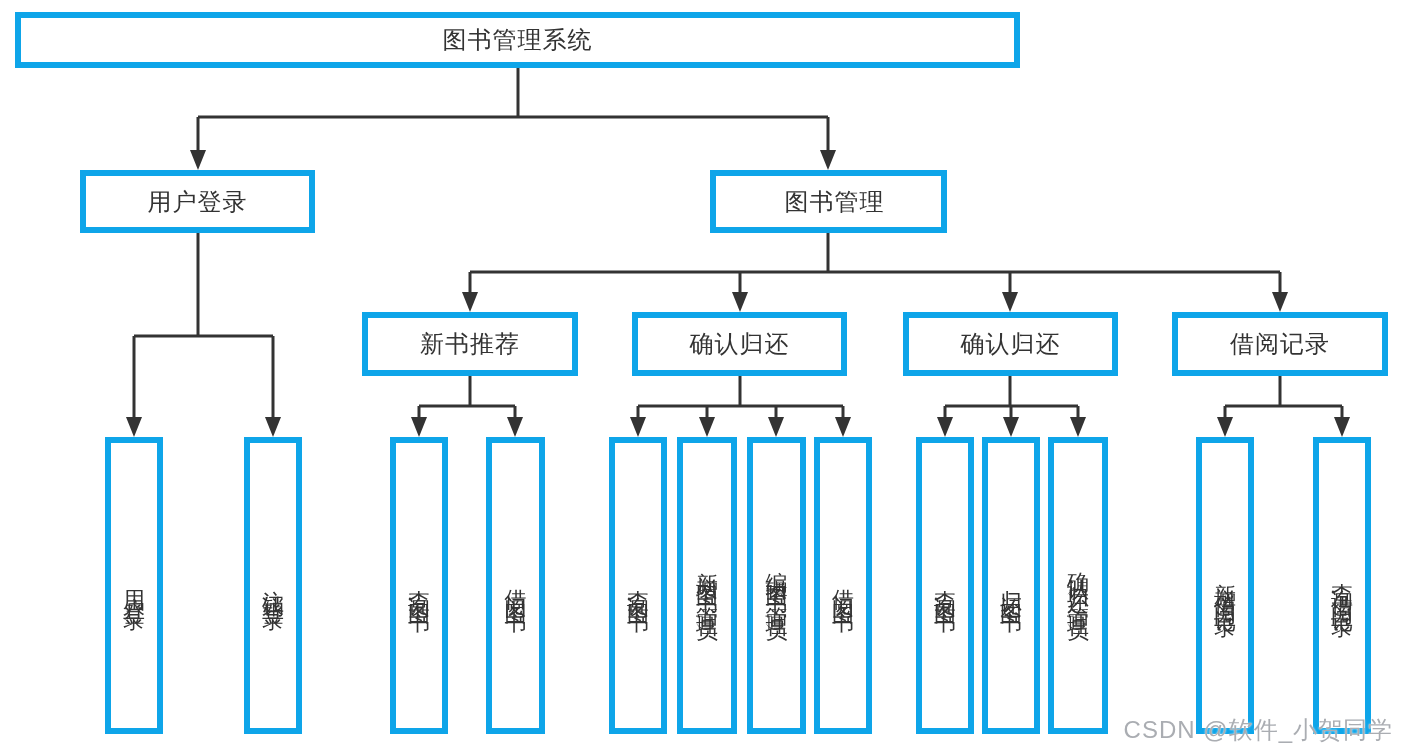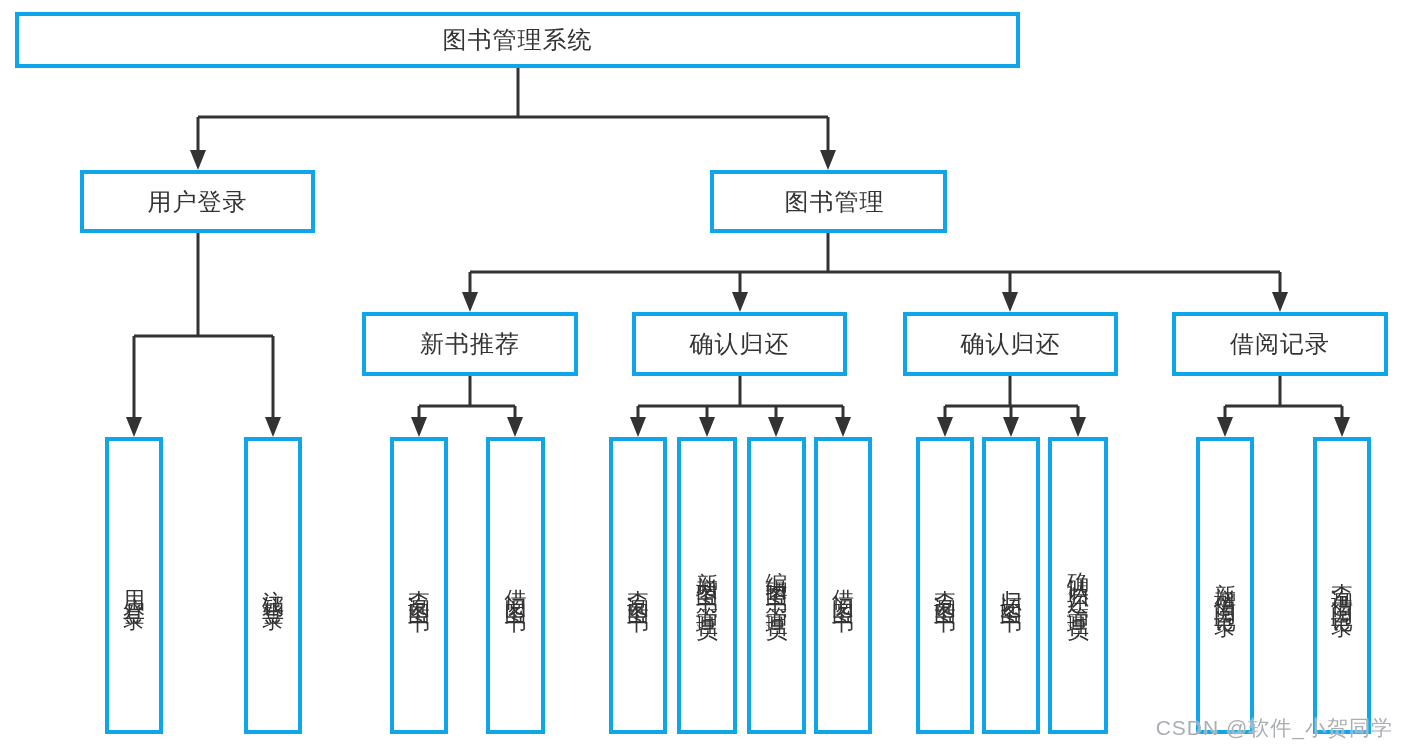--- a/index.html
+++ b/index.html
@@ -7,21 +7,21 @@
     position:relative;
     width:1405px;height:747px;
     background:#ffffff;
     overflow:hidden;
     font-family:"Liberation Sans","DejaVu Sans",sans-serif;
   }
   .connectors{position:absolute;left:0;top:0;pointer-events:none;}
   .node{
     position:absolute;
     background:#ffffff;
-    border:4px solid #0ea5e9;
+    border:6px solid #0ea5e9;
     box-sizing:border-box;
     display:flex;align-items:center;justify-content:center;
     color:#333333;
   }
   .htext{font-size:24px;letter-spacing:1px;white-space:nowrap;}
   .vtext{
     writing-mode:vertical-rl;
     text-orientation:mixed;
     font-size:22px;
     letter-spacing:7px;
@@ -46,21 +46,21 @@
   [data-name="node-leaf-edit-book"]{left:747px;width:59px;}
   [data-name="node-leaf-borrow-book-2"]{left:814px;width:58px;}
   [data-name="node-leaf-query-book-3"]{left:916px;width:58px;}
   [data-name="node-leaf-return-book"]{left:982px;width:58px;}
   [data-name="node-leaf-confirm-return"]{left:1048px;width:60px;}
   [data-name="node-leaf-add-record"]{left:1196px;width:58px;}
   [data-name="node-leaf-query-record"]{left:1313px;width:58px;}
   .watermark{
     position:absolute;
     right:12px;top:714px;
-    font-size:21px;
+    font-size:24px;
     color:#aaadb2;
     letter-spacing:1px;
     white-space:nowrap;
     text-shadow:0 0 2px #ffffff;
   }
 </style>
 </head>
 <body>
 
 <div class="canvas" data-name="diagram-canvas">

